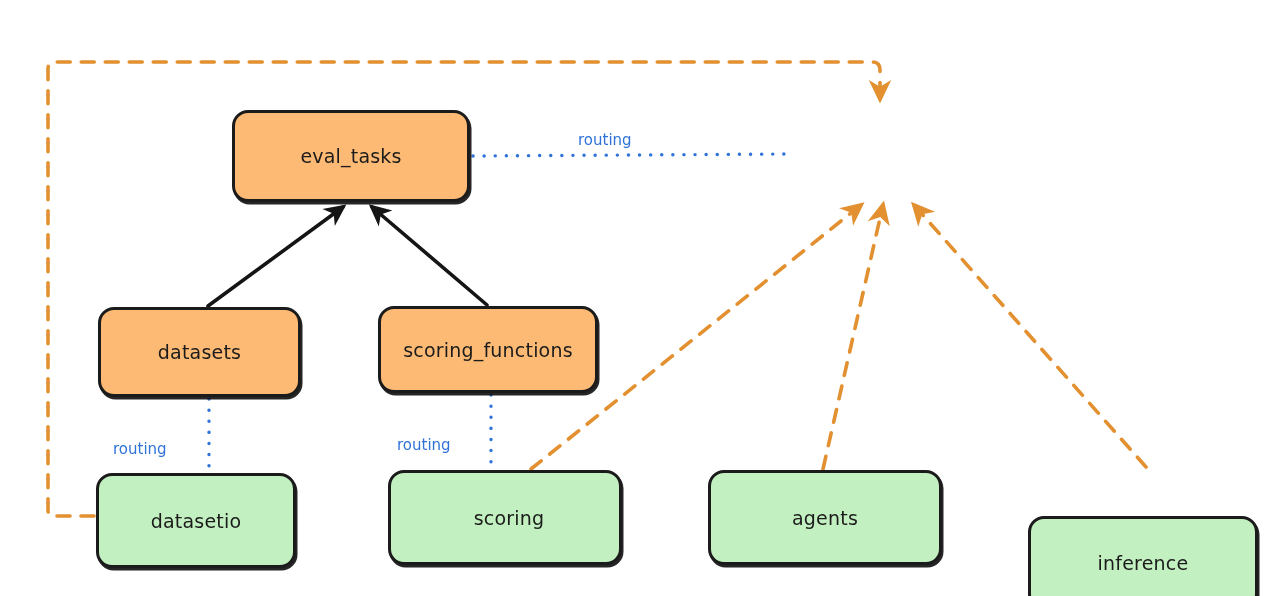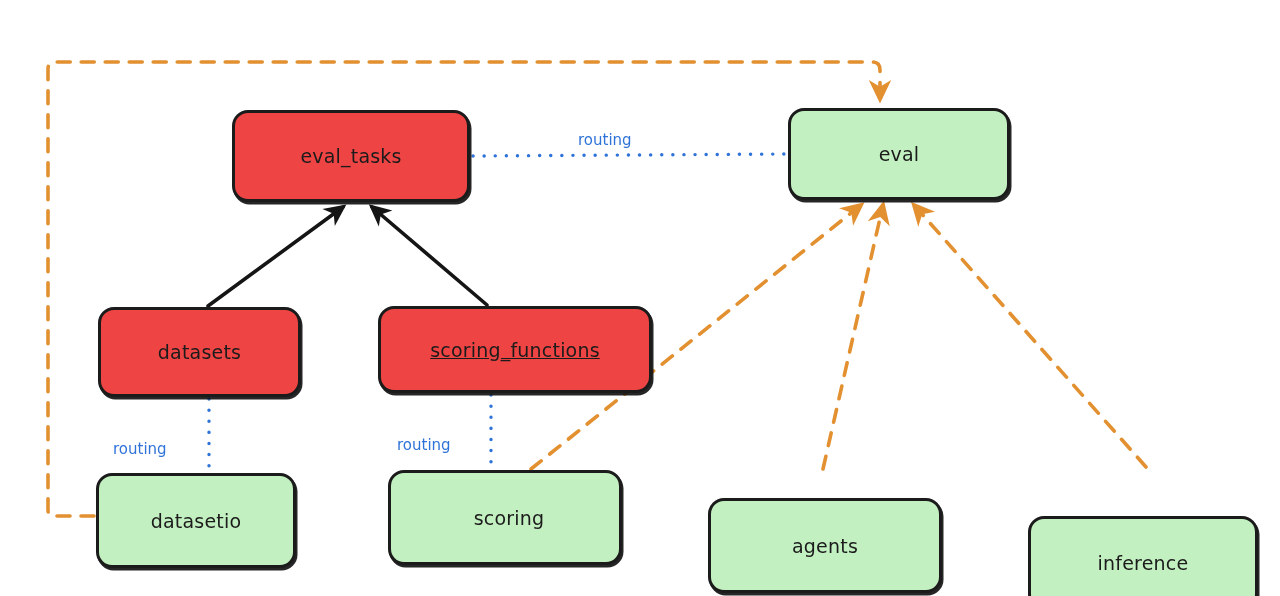--- a/index.html
+++ b/index.html
@@ -34,21 +34,21 @@
     justify-content: center;
     border: 3px solid #1b1b1b;
     border-radius: 16px;
     color: #1b1b1b;
     font-family: "DejaVu Sans", sans-serif;
     font-size: 19px;
     letter-spacing: 0.2px;
     box-shadow: 1.5px 2.5px 0 rgba(20,20,20,0.92);
   }
   .node-blue {
-    background: #ef4444;
+    background: #fdba74;
   }
   .node-green {
     background: #c3f0c0;
   }
   .node-label {
     pointer-events: none;
     user-select: none;
     white-space: nowrap;
   }
   .edge-label {
@@ -86,41 +86,38 @@
     <path d="M 94 516 L 53 516 Q 48 516 48 510 L 48 69 Q 48 62 55 62 L 872 62 Q 880 62 880 70 L 880 99" fill="none" stroke="#e29030" stroke-width="3.6" stroke-linecap="round" stroke-dasharray="13 11" marker-end="url(#arrow-orange)"></path>
     <path d="M 531 469 L 861 205" fill="none" stroke="#e29030" stroke-width="3.6" stroke-linecap="round" stroke-dasharray="13 11" marker-end="url(#arrow-orange)"></path>
     <path d="M 823 469 L 883 205" fill="none" stroke="#e29030" stroke-width="3.6" stroke-linecap="round" stroke-dasharray="13 11" marker-end="url(#arrow-orange)"></path>
     <path d="M 1146 467 L 914 205" fill="none" stroke="#e29030" stroke-width="3.6" stroke-linecap="round" stroke-dasharray="13 11" marker-end="url(#arrow-orange)"></path>
   </svg>
 
   <div class="node node-blue" style="left:232px; top:110px; width:238px; height:92px;">
     <span class="node-label">eval_tasks</span>
   </div>
 
-  <div class="node node-green" style="left:788px; top:108px; width:222px; height:92px;">
-    <span class="node-label">eval</span>
-  </div>
 
   <div class="node node-blue" style="left:98px; top:307px; width:203px; height:90px;">
     <span class="node-label">datasets</span>
   </div>
 
-  <div class="node node-blue" style="left:378px; top:306px; width:274px; height:87px;text-decoration:underline;">
+  <div class="node node-blue" style="left:378px; top:306px; width:220px; height:87px;">
     <span class="node-label">scoring_functions</span>
   </div>
 
   <div class="node node-green" style="left:96px; top:473px; width:200px; height:95px;">
     <span class="node-label">datasetio</span>
   </div>
 
   <div class="node node-green" style="left:388px; top:470px; width:234px; height:95px;padding-left:8px;">
     <span class="node-label">scoring</span>
   </div>
 
-  <div class="node node-green" style="left:708px; top:470px; width:234px; height:95px;margin-top:28px;">
+  <div class="node node-green" style="left:708px; top:470px; width:234px; height:95px;">
     <span class="node-label">agents</span>
   </div>
 
   <div class="node node-green" style="left:1028px; top:468px; width:230px; height:94px;margin-top:48px;">
     <span class="node-label">inference</span>
   </div>
 
   <div class="edge-label" style="left:578px; top:116px;">routing</div>
   <div class="edge-label" style="left:113px; top:425px;">routing</div>
   <div class="edge-label" style="left:397px; top:421px;">routing</div>

